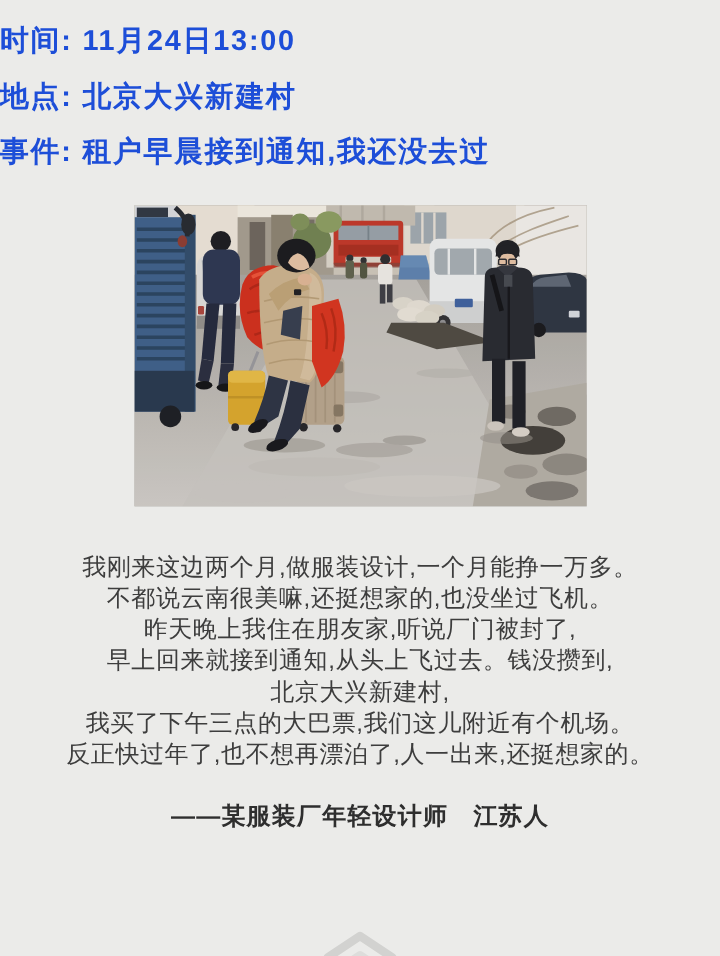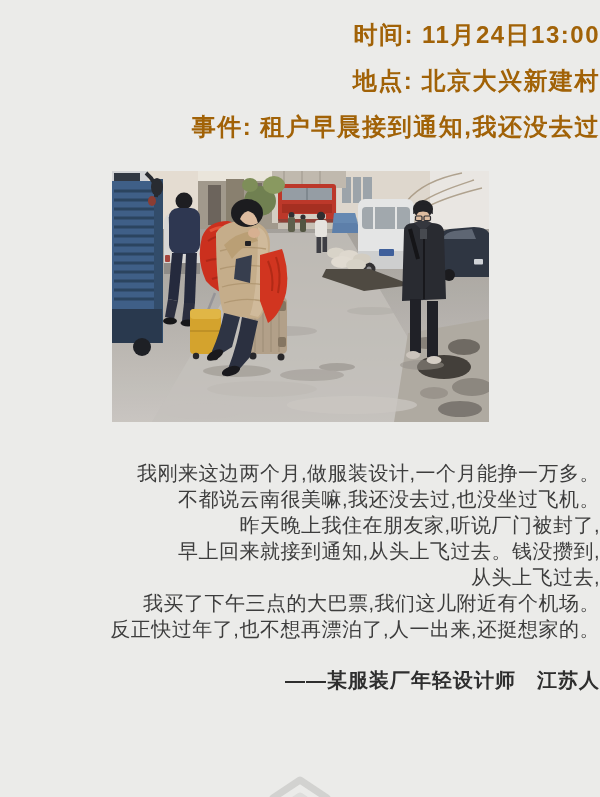--- a/index.html
+++ b/index.html
@@ -4,41 +4,41 @@
 <style>
   html,body{margin:0;padding:0;}
   body{
     width:600px;height:797px;
     background:#ebebe9;
     font-family:"Liberation Sans",sans-serif;
     position:relative;overflow:hidden;
   }
   .header{padding-top:12px;}
   .h-line{
-    text-align:right;
+    text-align:left;
     font-size:24px;font-weight:700;
-    color:#a16207;line-height:46px;
+    color:#1d4ed8;line-height:46px;
     letter-spacing:1.5px;white-space:nowrap;
   }
   .photo-wrap{
     width:377px;height:251px;
     margin:21px auto 0;
     background:#b5b2ad;
     overflow:hidden;
   }
   .photo-wrap svg{display:block;}
   .quote{margin-top:38px;}
   .q-line{
-    text-align:right;
+    text-align:center;
     font-size:20px;color:#3d3d3d;
     line-height:26px;letter-spacing:0.5px;
     white-space:nowrap;
   }
   .attribution{
-    margin-top:25px;text-align:right;
+    margin-top:25px;text-align:center;
     font-size:20px;font-weight:700;color:#2e2e2e;
     letter-spacing:1px;
   }
   .scroll-hint{
     position:absolute;left:50%;bottom:-17px;
     transform:translateX(-50%);
     width:70px;height:40px;
   }
 </style>
 </head>
@@ -291,24 +291,24 @@
         <ellipse cx="103" cy="184" rx="9" ry="4.5" transform="rotate(-28 103 184)" fill="#141519"></ellipse>
         <ellipse cx="119" cy="200" rx="9.5" ry="4.5" transform="rotate(-18 119 200)" fill="#141519"></ellipse>
       </g>
 
       <rect width="377" height="251" fill="#8a7f6e" opacity="0.05"></rect>
     </svg>
   </figure>
 
   <section class="quote">
     <div class="q-line">我刚来这边两个月,做服装设计,一个月能挣一万多。</div>
-    <div class="q-line">不都说云南很美嘛,我还没去过,也没坐过飞机。</div>
+    <div class="q-line">不都说云南很美嘛,还挺想家的,也没坐过飞机。</div>
     <div class="q-line">昨天晚上我住在朋友家,听说厂门被封了,</div>
     <div class="q-line">早上回来就接到通知,从头上飞过去。钱没攒到,</div>
-    <div class="q-line">从头上飞过去,</div>
+    <div class="q-line">北京大兴新建村,</div>
     <div class="q-line">我买了下午三点的大巴票,我们这儿附近有个机场。</div>
     <div class="q-line">反正快过年了,也不想再漂泊了,人一出来,还挺想家的。</div>
   </section>
 
   <div class="attribution">——某服装厂年轻设计师　江苏人</div>
 
   <div class="scroll-hint">
     <svg viewBox="0 0 70 40" width="70" height="40" xmlns="http://www.w3.org/2000/svg">
       <polyline points="8,24 35,6 62,24" fill="none" stroke="#d2d2d0" stroke-width="7" stroke-linecap="round" stroke-linejoin="round"></polyline>
       <polyline points="8,40 35,22 62,40" fill="none" stroke="#dddddb" stroke-width="7" stroke-linecap="round" stroke-linejoin="round"></polyline>

